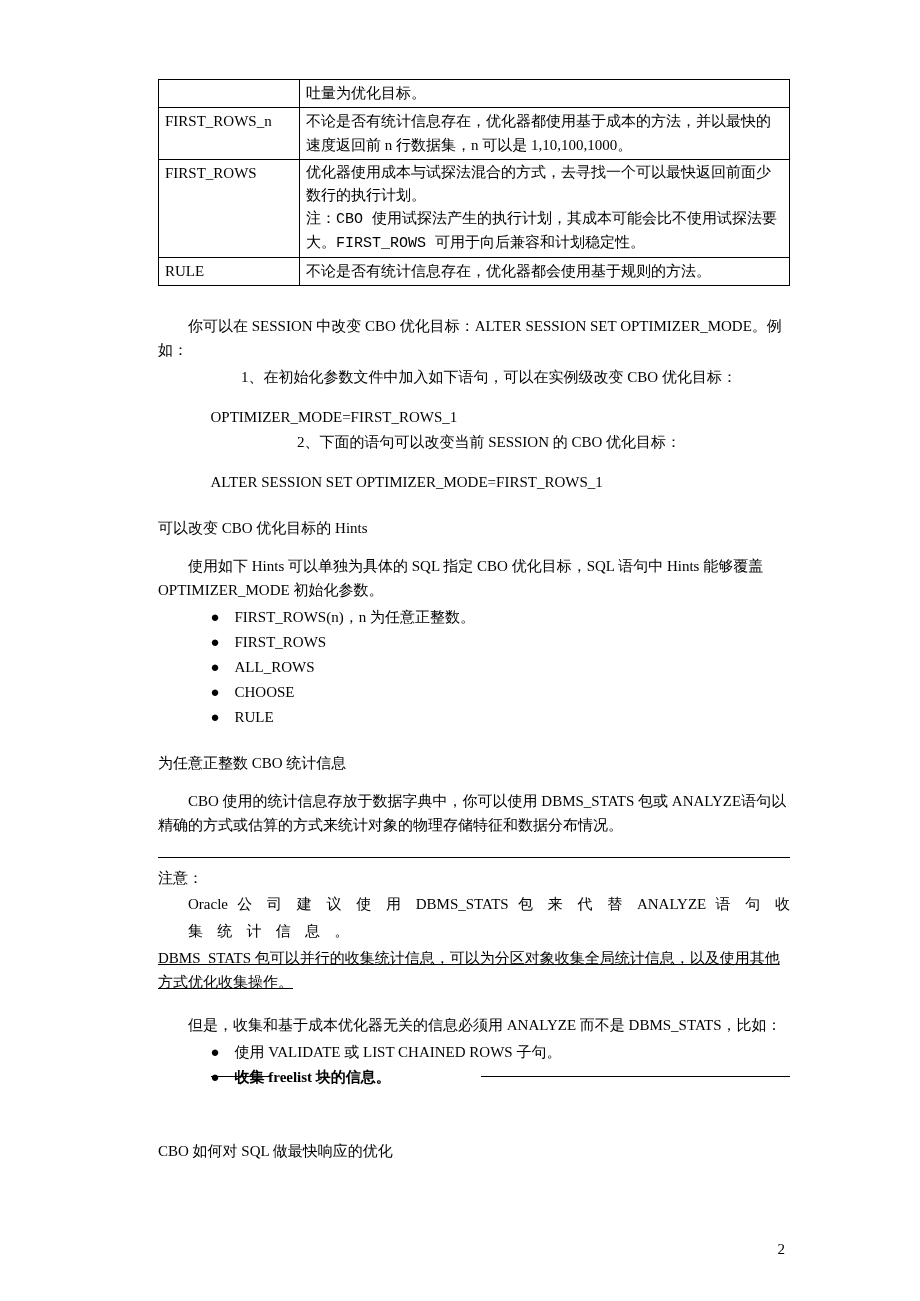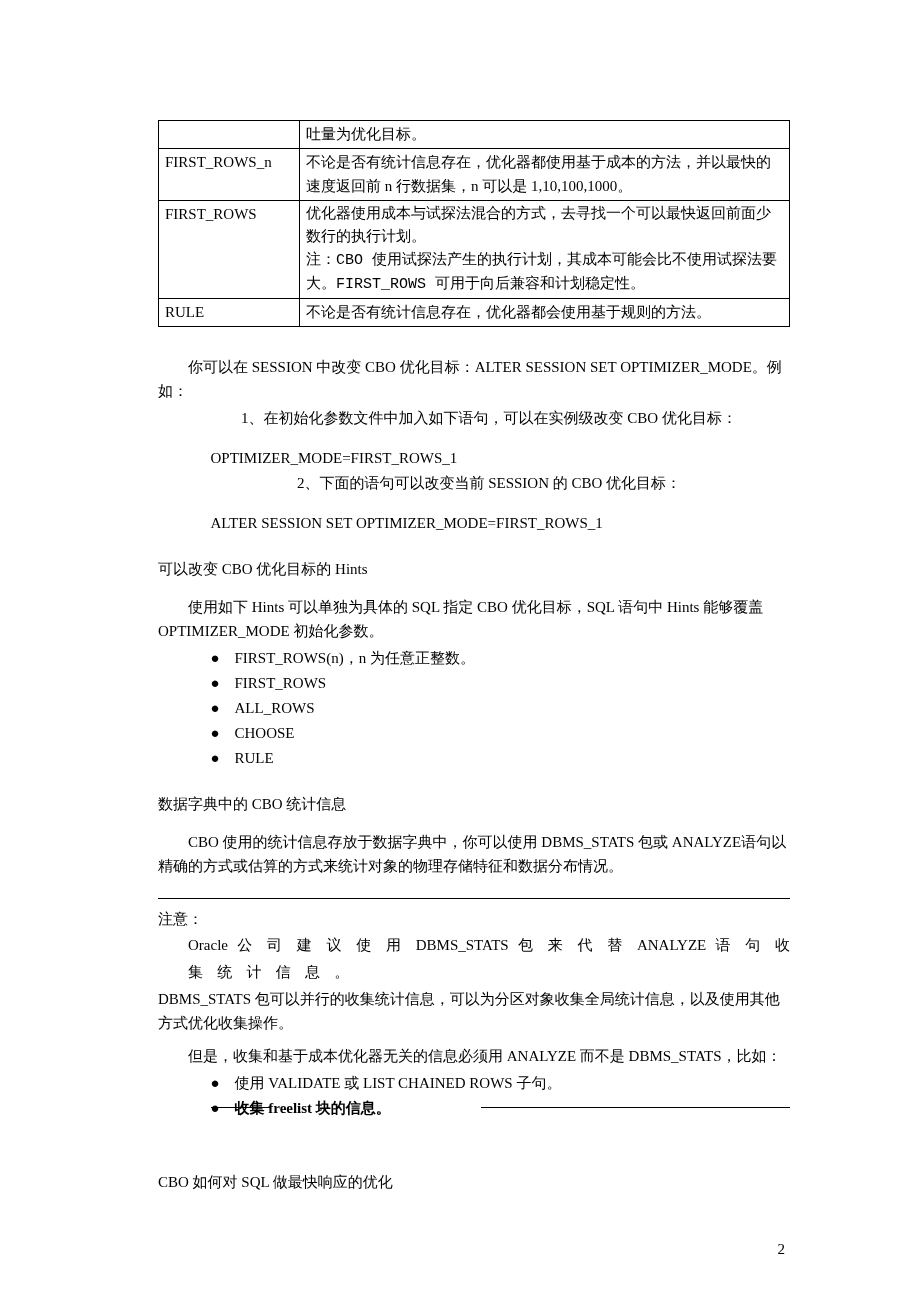--- a/index.html
+++ b/index.html
@@ -7,21 +7,21 @@
     background: #ffffff;
     font-family: "SimSun", "宋体", serif;
     font-size: 15px;
     color: #000;
     line-height: 1.6;
   }
   .page {
     width: 920px;
     height: 1301px;
     box-sizing: border-box;
-    padding: 120px 130px 0 158px;
+    padding: 79px 130px 0 158px;
     position: relative;
   }
   table {
     border-collapse: collapse;
     width: 100%;
     margin-bottom: 28px;
   }
   td {
     border: 1px solid #000;
     padding: 2px 6px;
@@ -32,21 +32,22 @@
   td.col1 {
     width: 128px;
     white-space: nowrap;
   }
   .para {
     text-indent: 2em;
     margin: 0 0 3px 0;
   }
   .no-indent {
     text-indent: 0;
-    margin: 0 0 9px 0;
+    margin: 0 0 19px 0;
+    text-decoration: underline;
   }
   .indent-list {
     padding-left: 2em;
   }
   .indent-list .item {
     margin-bottom: 1px;
     text-align: center;
   }
   .indent-list .item-sub {
     padding-left: 1.5em;
@@ -144,21 +145,21 @@
 
   <p class="para"><span>使用如下  Hints  可以单独为具体的  SQL  指定  CBO  优化目标，SQL  语句中  Hints  能够覆盖  OPTIMIZER_MODE  初始化参数。</span></p>
   <div class="bullet-list">
     <div class="bitem"><span class="bullet">●</span><span>FIRST_ROWS(n)，n  为任意正整数。</span></div>
     <div class="bitem"><span class="bullet">●</span><span>FIRST_ROWS</span></div>
     <div class="bitem"><span class="bullet">●</span><span>ALL_ROWS</span></div>
     <div class="bitem"><span class="bullet">●</span><span>CHOOSE</span></div>
     <div class="bitem"><span class="bullet">●</span><span>RULE</span></div>
   </div>
 
-  <h3>数据字典中的  CBO  统计信息</h3>
+  <h3>为任意正整数  CBO  统计信息</h3>
 
   <p class="para">CBO 使用的统计信息存放于数据字典中，你可以使用  DBMS_STATS  包或  ANALYZE语句以精确的方式或估算的方式来统计对象的物理存储特征和数据分布情况。</p>
 
   <hr class="sep">
   <p class="note-label">注意：</p>
   <p class="para" style="text-align: justify; text-align-last: justify;">
     <span>Oracle 公 司 建 议 使 用 </span>
     <span>DBMS_STATS</span>
     <span> 包 来 代 替 </span>
     <span>ANALYZE</span>

